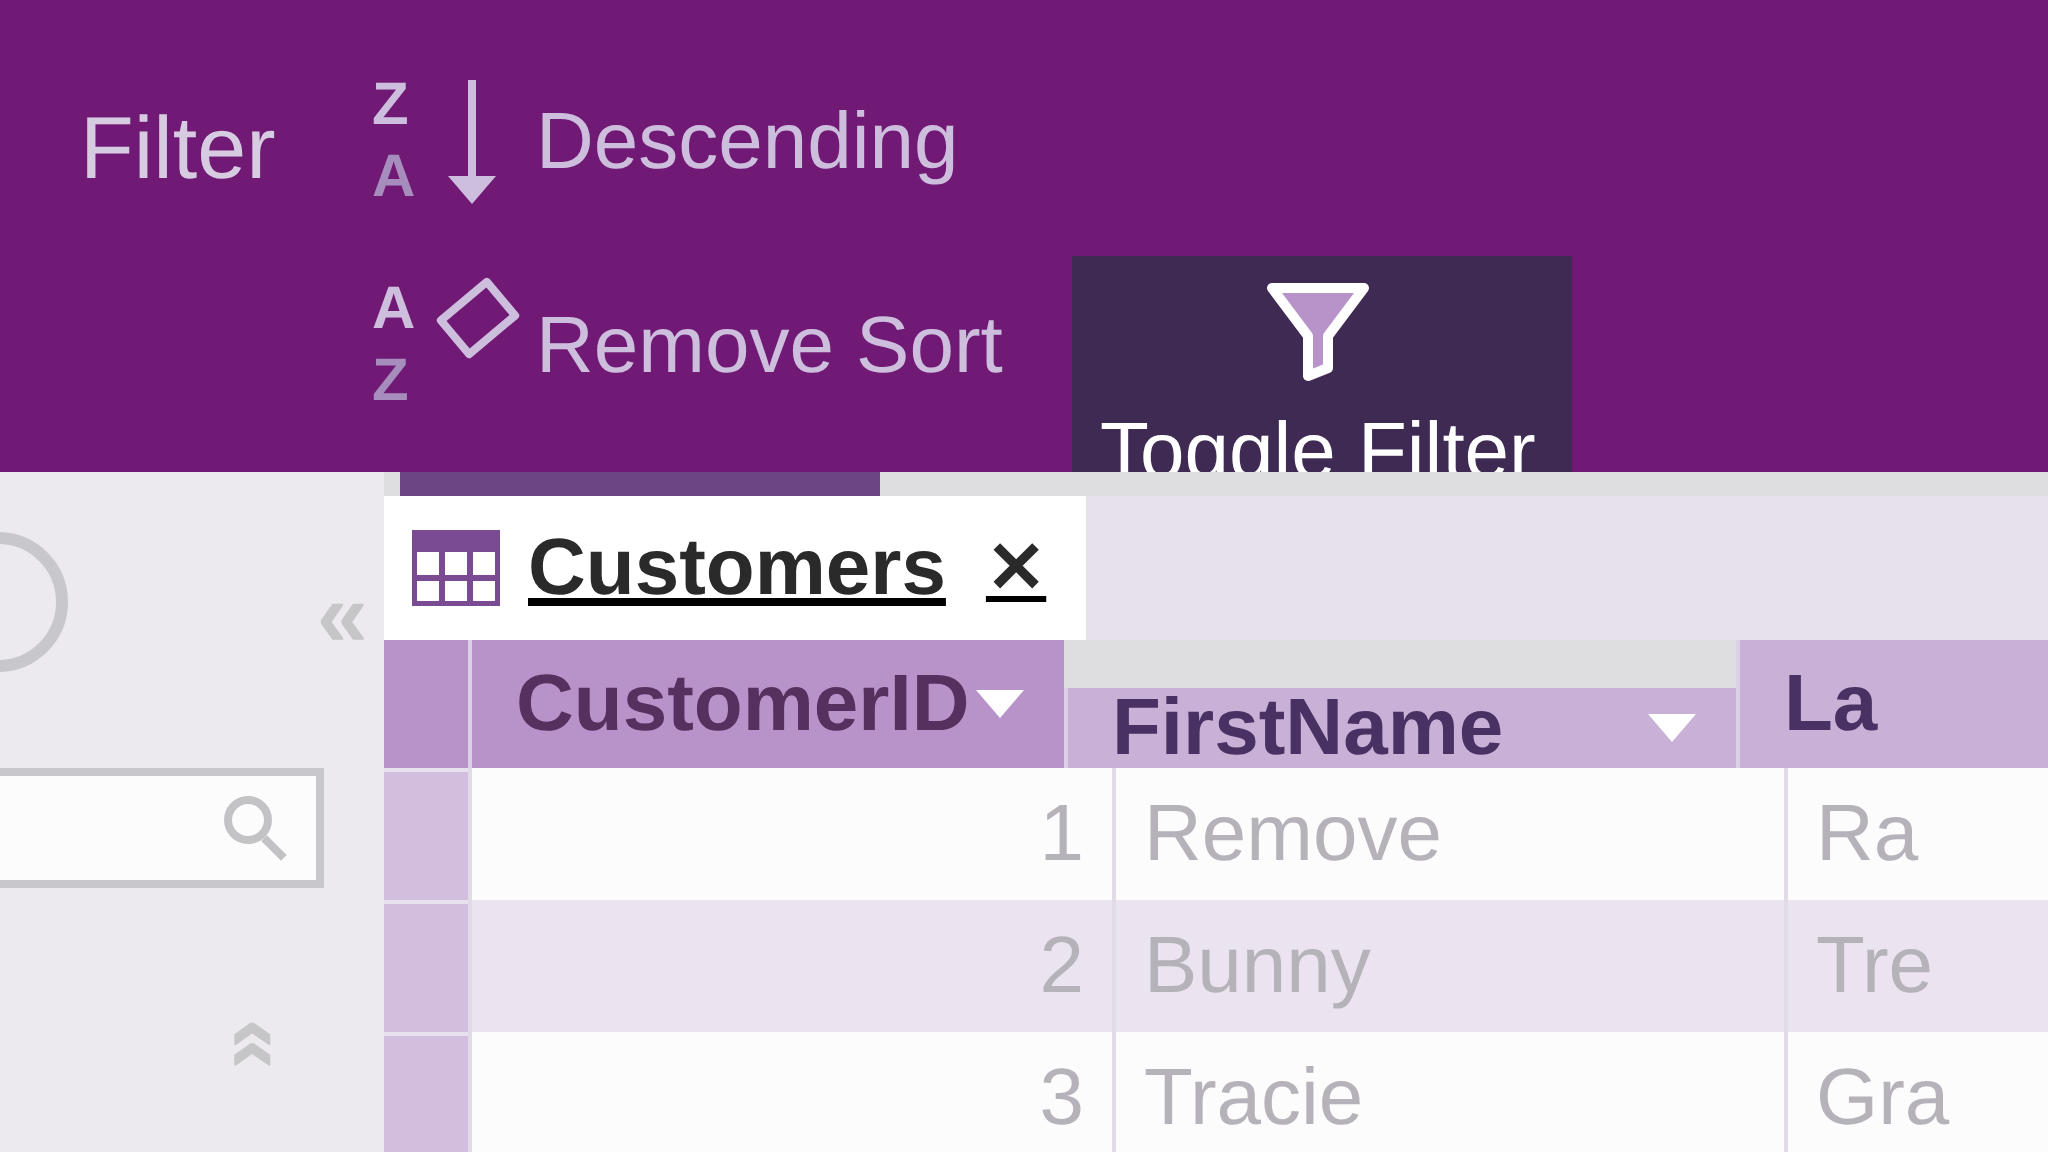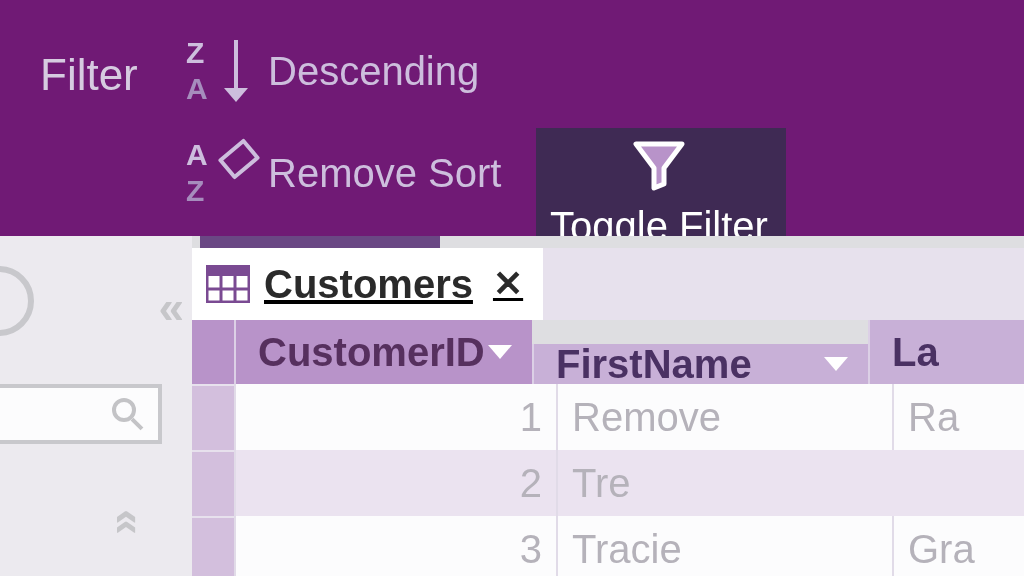--- a/index.html
+++ b/index.html
@@ -188,20 +188,21 @@
 
     <div class="data-row even">
       <div class="rowselector"></div>
       <div class="cell num c1">1</div>
       <div class="cell c2">Remove</div>
       <div class="cell c3">Ra</div>
     </div>
     <div class="data-row odd">
       <div class="rowselector"></div>
       <div class="cell num c1">2</div>
+      <div class="cell c2">Bunny</div>
       <div class="cell c3">Tre</div>
     </div>
     <div class="data-row even">
       <div class="rowselector"></div>
       <div class="cell num c1">3</div>
       <div class="cell c2">Tracie</div>
       <div class="cell c3">Gra</div>
     </div>
   </div>
 </div>

